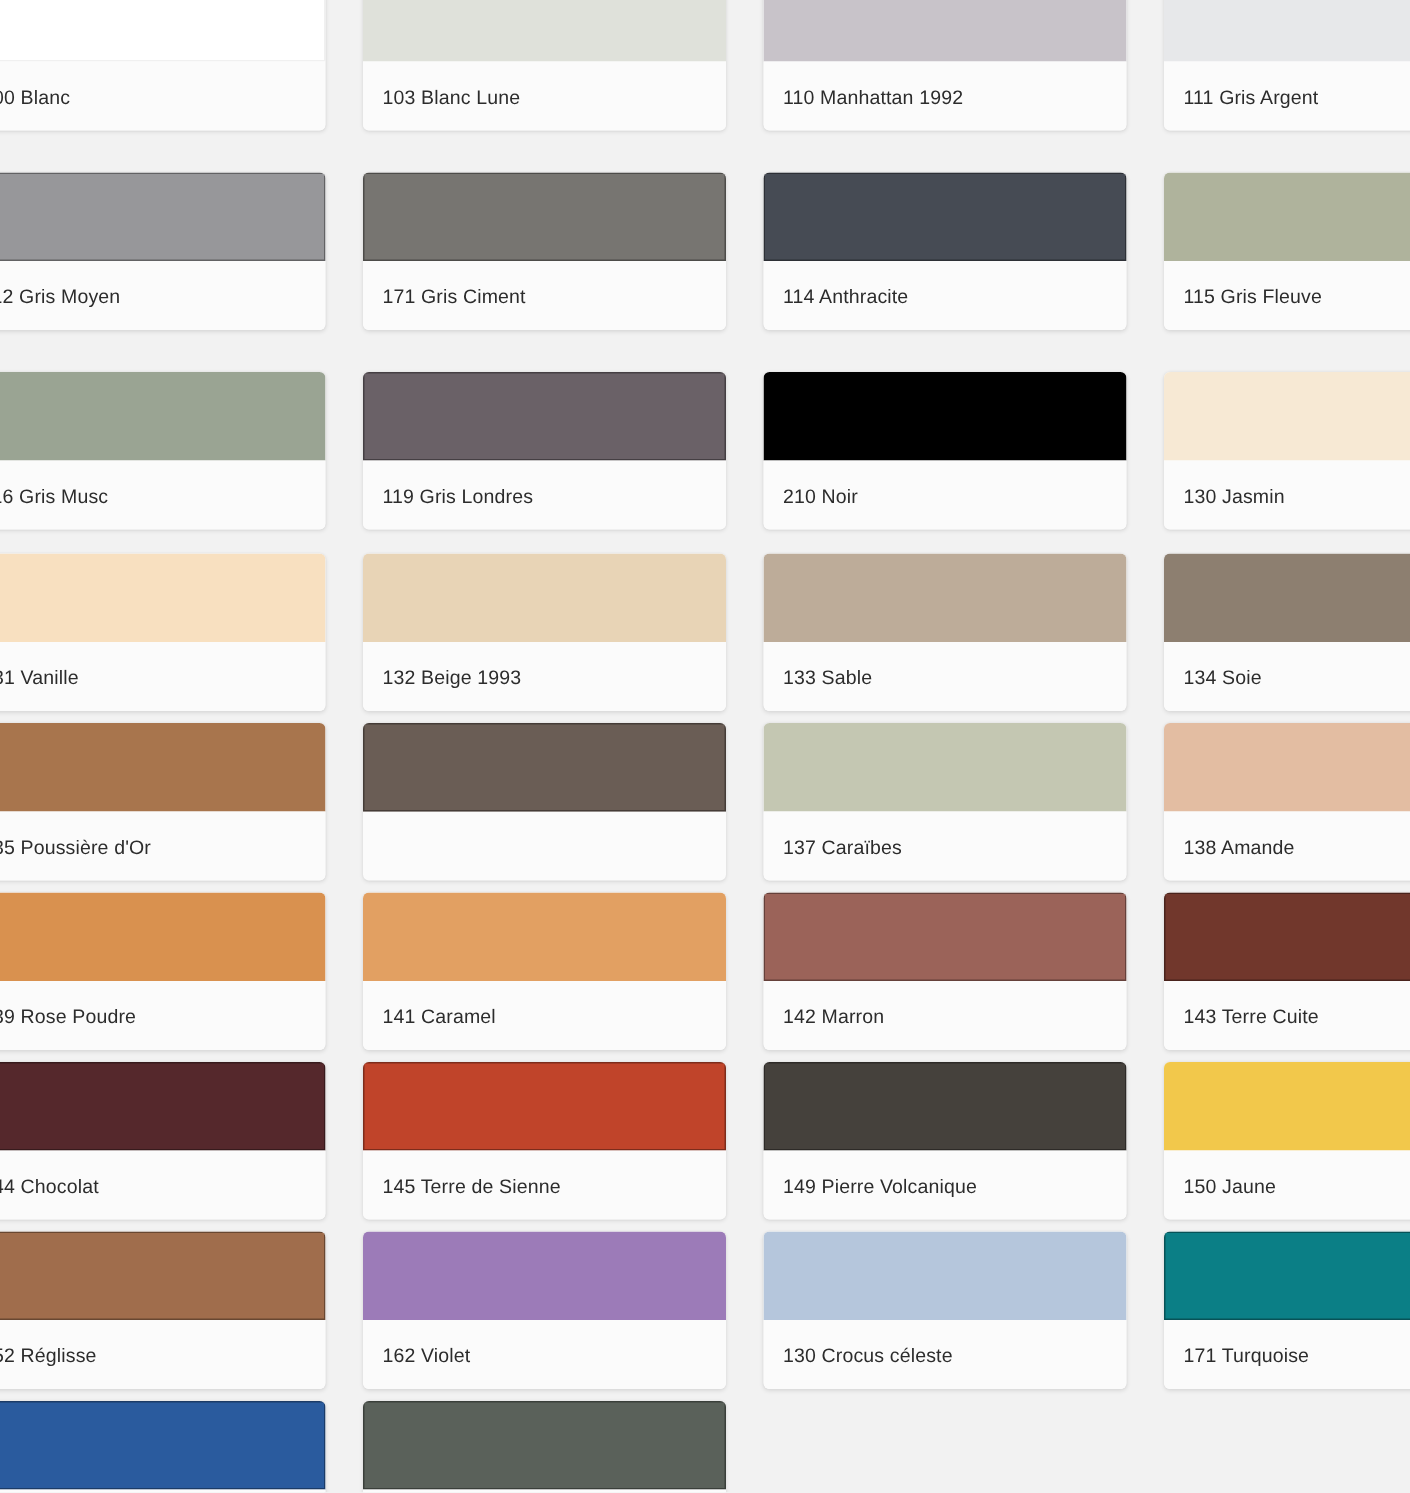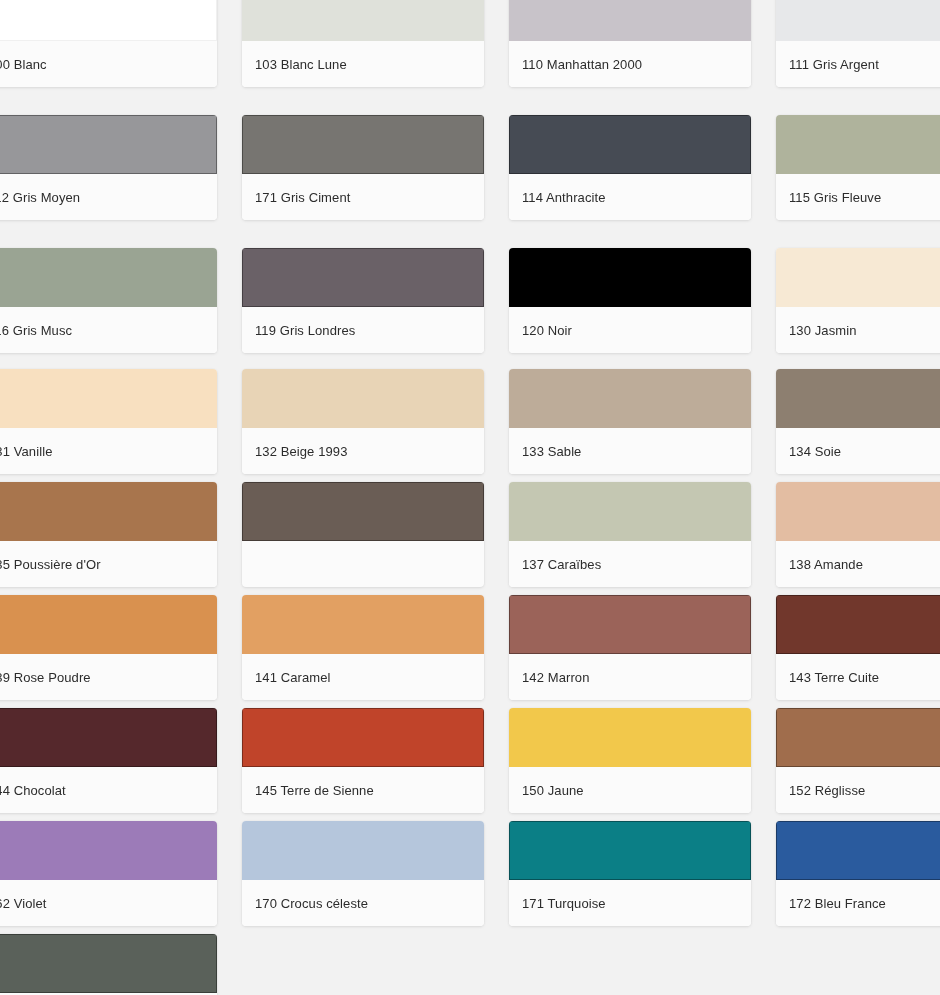--- a/index.html
+++ b/index.html
@@ -75,21 +75,21 @@
       <div class="swatch-card gap-lg">
         <span class="swatch-chip hairline" style="background: rgb(255, 255, 255);"></span>
         <div class="swatch-label">100 Blanc</div>
       </div>
       <div class="swatch-card gap-lg">
         <span class="swatch-chip" style="background: rgb(223, 225, 218);"></span>
         <div class="swatch-label">103 Blanc Lune</div>
       </div>
       <div class="swatch-card gap-lg">
         <span class="swatch-chip" style="background: rgb(200, 195, 201);"></span>
-        <div class="swatch-label">110 Manhattan 2000</div>
+        <div class="swatch-label">110 Manhattan 1992</div>
       </div>
       <div class="swatch-card gap-lg">
         <span class="swatch-chip" style="background: rgb(231, 232, 234);"></span>
         <div class="swatch-label">111 Gris Argent</div>
       </div>
       <div class="swatch-card gap-lg">
         <span class="swatch-chip bordered" style="background: rgb(151, 151, 154);"></span>
         <div class="swatch-label">112 Gris Moyen</div>
       </div>
       <div class="swatch-card gap-lg">
@@ -107,21 +107,21 @@
       <div class="swatch-card gap-md">
         <span class="swatch-chip" style="background: rgb(154, 164, 147);"></span>
         <div class="swatch-label">116 Gris Musc</div>
       </div>
       <div class="swatch-card gap-md">
         <span class="swatch-chip bordered" style="background: rgb(106, 97, 103);"></span>
         <div class="swatch-label">119 Gris Londres</div>
       </div>
       <div class="swatch-card gap-md">
         <span class="swatch-chip" style="background: rgb(0, 0, 0);"></span>
-        <div class="swatch-label">120 Noir</div>
+        <div class="swatch-label">210 Noir</div>
       </div>
       <div class="swatch-card gap-md">
         <span class="swatch-chip" style="background: rgb(247, 233, 212);"></span>
         <div class="swatch-label">130 Jasmin</div>
       </div>
       <div class="swatch-card ">
         <span class="swatch-chip" style="background: rgb(248, 224, 192);"></span>
         <div class="swatch-label">131 Vanille</div>
       </div>
       <div class="swatch-card ">
@@ -169,34 +169,38 @@
       </div>
       <div class="swatch-card ">
         <span class="swatch-chip bordered" style="background: rgb(85, 40, 44);"></span>
         <div class="swatch-label">144 Chocolat</div>
       </div>
       <div class="swatch-card ">
         <span class="swatch-chip bordered" style="background: rgb(192, 68, 42);"></span>
         <div class="swatch-label">145 Terre de Sienne</div>
       </div>
       <div class="swatch-card ">
+        <span class="swatch-chip bordered" style="background: rgb(69, 65, 60);"></span>
+        <div class="swatch-label">149 Pierre Volcanique</div>
+      </div>
+      <div class="swatch-card ">
         <span class="swatch-chip" style="background: rgb(242, 200, 75);"></span>
         <div class="swatch-label">150 Jaune</div>
       </div>
       <div class="swatch-card ">
         <span class="swatch-chip bordered" style="background: rgb(160, 109, 76);"></span>
         <div class="swatch-label">152 Réglisse</div>
       </div>
       <div class="swatch-card ">
         <span class="swatch-chip" style="background: rgb(156, 123, 184);"></span>
         <div class="swatch-label">162 Violet</div>
       </div>
       <div class="swatch-card ">
         <span class="swatch-chip" style="background: rgb(181, 198, 220);"></span>
-        <div class="swatch-label">170 Crocus céleste</div>
+        <div class="swatch-label">130 Crocus céleste</div>
       </div>
       <div class="swatch-card ">
         <span class="swatch-chip bordered" style="background: rgb(11, 127, 134);"></span>
         <div class="swatch-label">171 Turquoise</div>
       </div>
       <div class="swatch-card ">
         <span class="swatch-chip bordered" style="background: rgb(42, 91, 158);"></span>
         <div class="swatch-label">172 Bleu France</div>
       </div>
       <div class="swatch-card ">

